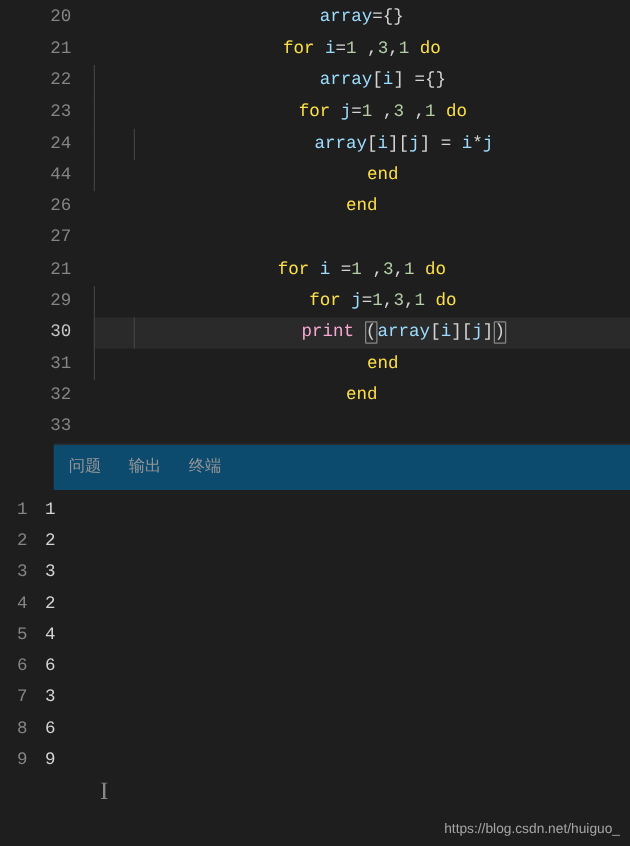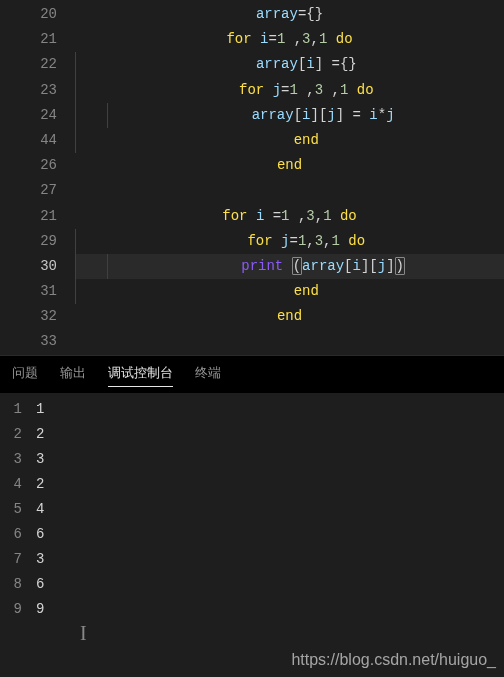--- a/index.html
+++ b/index.html
@@ -49,38 +49,39 @@
   .indent-guide {
     position: absolute;
     top: 0; bottom: 0;
     width: 1px;
     background: #404040;
     z-index: 0;
   }
   .kw { color: #fde047; }
   .num { color: #b5cea8; }
   .id { color: #9cdcfe; }
-  .fn { color: #8b5cf6; }
+  .fn { color: #f9a8d4; }
   .punc, .op { color: #d4d4d4; }
   .brace { color: #d4d4d4; }
   .bracket-hl {
     border: 1px solid #888;
     border-radius: 1px;
     padding: 0 0px;
   }
 
   .panel-tabs {
     display: flex;
     gap: 22px;
     padding: 8px 12px 6px 12px;
     font-size: 13px;
     font-family: "Microsoft YaHei", "PingFang SC", sans-serif;
     color: #969696;
     border-top: 1px solid #2a2a2a;
-    background: #000000;
+    background: #0c4a6e;
+    margin-left: 43px;
   }
   .panel-tabs .tab {
     cursor: pointer;
     padding-bottom: 4px;
   }
   .panel-tabs .tab.active {
     color: #e7e7e7;
     border-bottom: 1px solid #e7e7e7;
   }
 
@@ -109,21 +110,21 @@
     font-family: serif;
     font-size: 20px;
     left: 80px;
     bottom: 32px;
     pointer-events: none;
   }
   .watermark {
     position: absolute;
     right: 8px;
     bottom: 8px;
-    font-size: 16px;
+    font-size: 11px;
     color: #a5a5a5;
     font-family: Arial, sans-serif;
   }
 </style>
 </head>
 <body>
 
 <div class="editor">
   <div class="gutter" id="gutter">
       <div>20</div>
@@ -140,21 +141,20 @@
       <div>31</div>
       <div>32</div>
       <div>33</div>
     </div>
   <div class="code" id="code"><div class="code-line"><span><span class="id">array</span><span class="op">=</span><span class="brace">{}</span></span></div><div class="code-line"><span><span class="kw">for</span><span class="punc"> </span><span class="id">i</span><span class="op">=</span><span class="num">1</span><span class="punc"> ,</span><span class="num">3</span><span class="punc">,</span><span class="num">1</span><span class="punc"> </span><span class="kw">do</span></span></div><div class="code-line"><div class="indent-guide" style="left: 0px;"></div><span>    <span class="id">array</span><span class="punc">[</span><span class="id">i</span><span class="punc">]</span><span class="punc"> </span><span class="op">=</span><span class="brace">{}</span></span></div><div class="code-line"><div class="indent-guide" style="left: 0px;"></div><span>    <span class="kw">for</span><span class="punc"> </span><span class="id">j</span><span class="op">=</span><span class="num">1</span><span class="punc"> ,</span><span class="num">3</span><span class="punc"> ,</span><span class="num">1</span><span class="punc"> </span><span class="kw">do</span></span></div><div class="code-line"><div class="indent-guide" style="left: 0px;"></div><div class="indent-guide" style="left: 32px;"></div><span>        <span class="id">array</span><span class="punc">[</span><span class="id">i</span><span class="punc">][</span><span class="id">j</span><span class="punc">]</span><span class="punc"> </span><span class="op">=</span><span class="punc"> </span><span class="id">i</span><span class="op">*</span><span class="id">j</span></span></div><div class="code-line"><div class="indent-guide" style="left: 0px;"></div><span>    <span class="kw">end</span></span></div><div class="code-line"><span><span class="kw">end</span></span></div><div class="code-line"><span></span></div><div class="code-line"><span><span class="kw">for</span><span class="punc"> </span><span class="id">i</span><span class="punc"> </span><span class="op">=</span><span class="num">1</span><span class="punc"> ,</span><span class="num">3</span><span class="punc">,</span><span class="num">1</span><span class="punc"> </span><span class="kw">do</span></span></div><div class="code-line"><div class="indent-guide" style="left: 0px;"></div><span>    <span class="kw">for</span><span class="punc"> </span><span class="id">j</span><span class="op">=</span><span class="num">1</span><span class="punc">,</span><span class="num">3</span><span class="punc">,</span><span class="num">1</span><span class="punc"> </span><span class="kw">do</span></span></div><div class="code-line"><div class="hl-line"></div><div class="indent-guide" style="left: 0px;"></div><div class="indent-guide" style="left: 32px;"></div><span>        <span class="fn">print</span><span class="punc"> </span><span class="punc bracket-hl">(</span><span class="id">array</span><span class="punc">[</span><span class="id">i</span><span class="punc">][</span><span class="id">j</span><span class="punc">]</span><span class="punc bracket-hl">)</span></span></div><div class="code-line"><div class="indent-guide" style="left: 0px;"></div><span>    <span class="kw">end</span></span></div><div class="code-line"><span><span class="kw">end</span></span></div><div class="code-line"><span></span></div></div>
 </div>
 
 <div class="panel-tabs" id="panel-tabs">
     <div class="tab">问题</div>
     <div class="tab">输出</div>
-    <div class="tab active">调试控制台</div>
     <div class="tab">终端</div>
   </div>
 
 <div class="console">
   <div class="console-gutter" id="console-gutter">
       <div>1</div>
       <div>2</div>
       <div>3</div>
       <div>4</div>
       <div>5</div>

